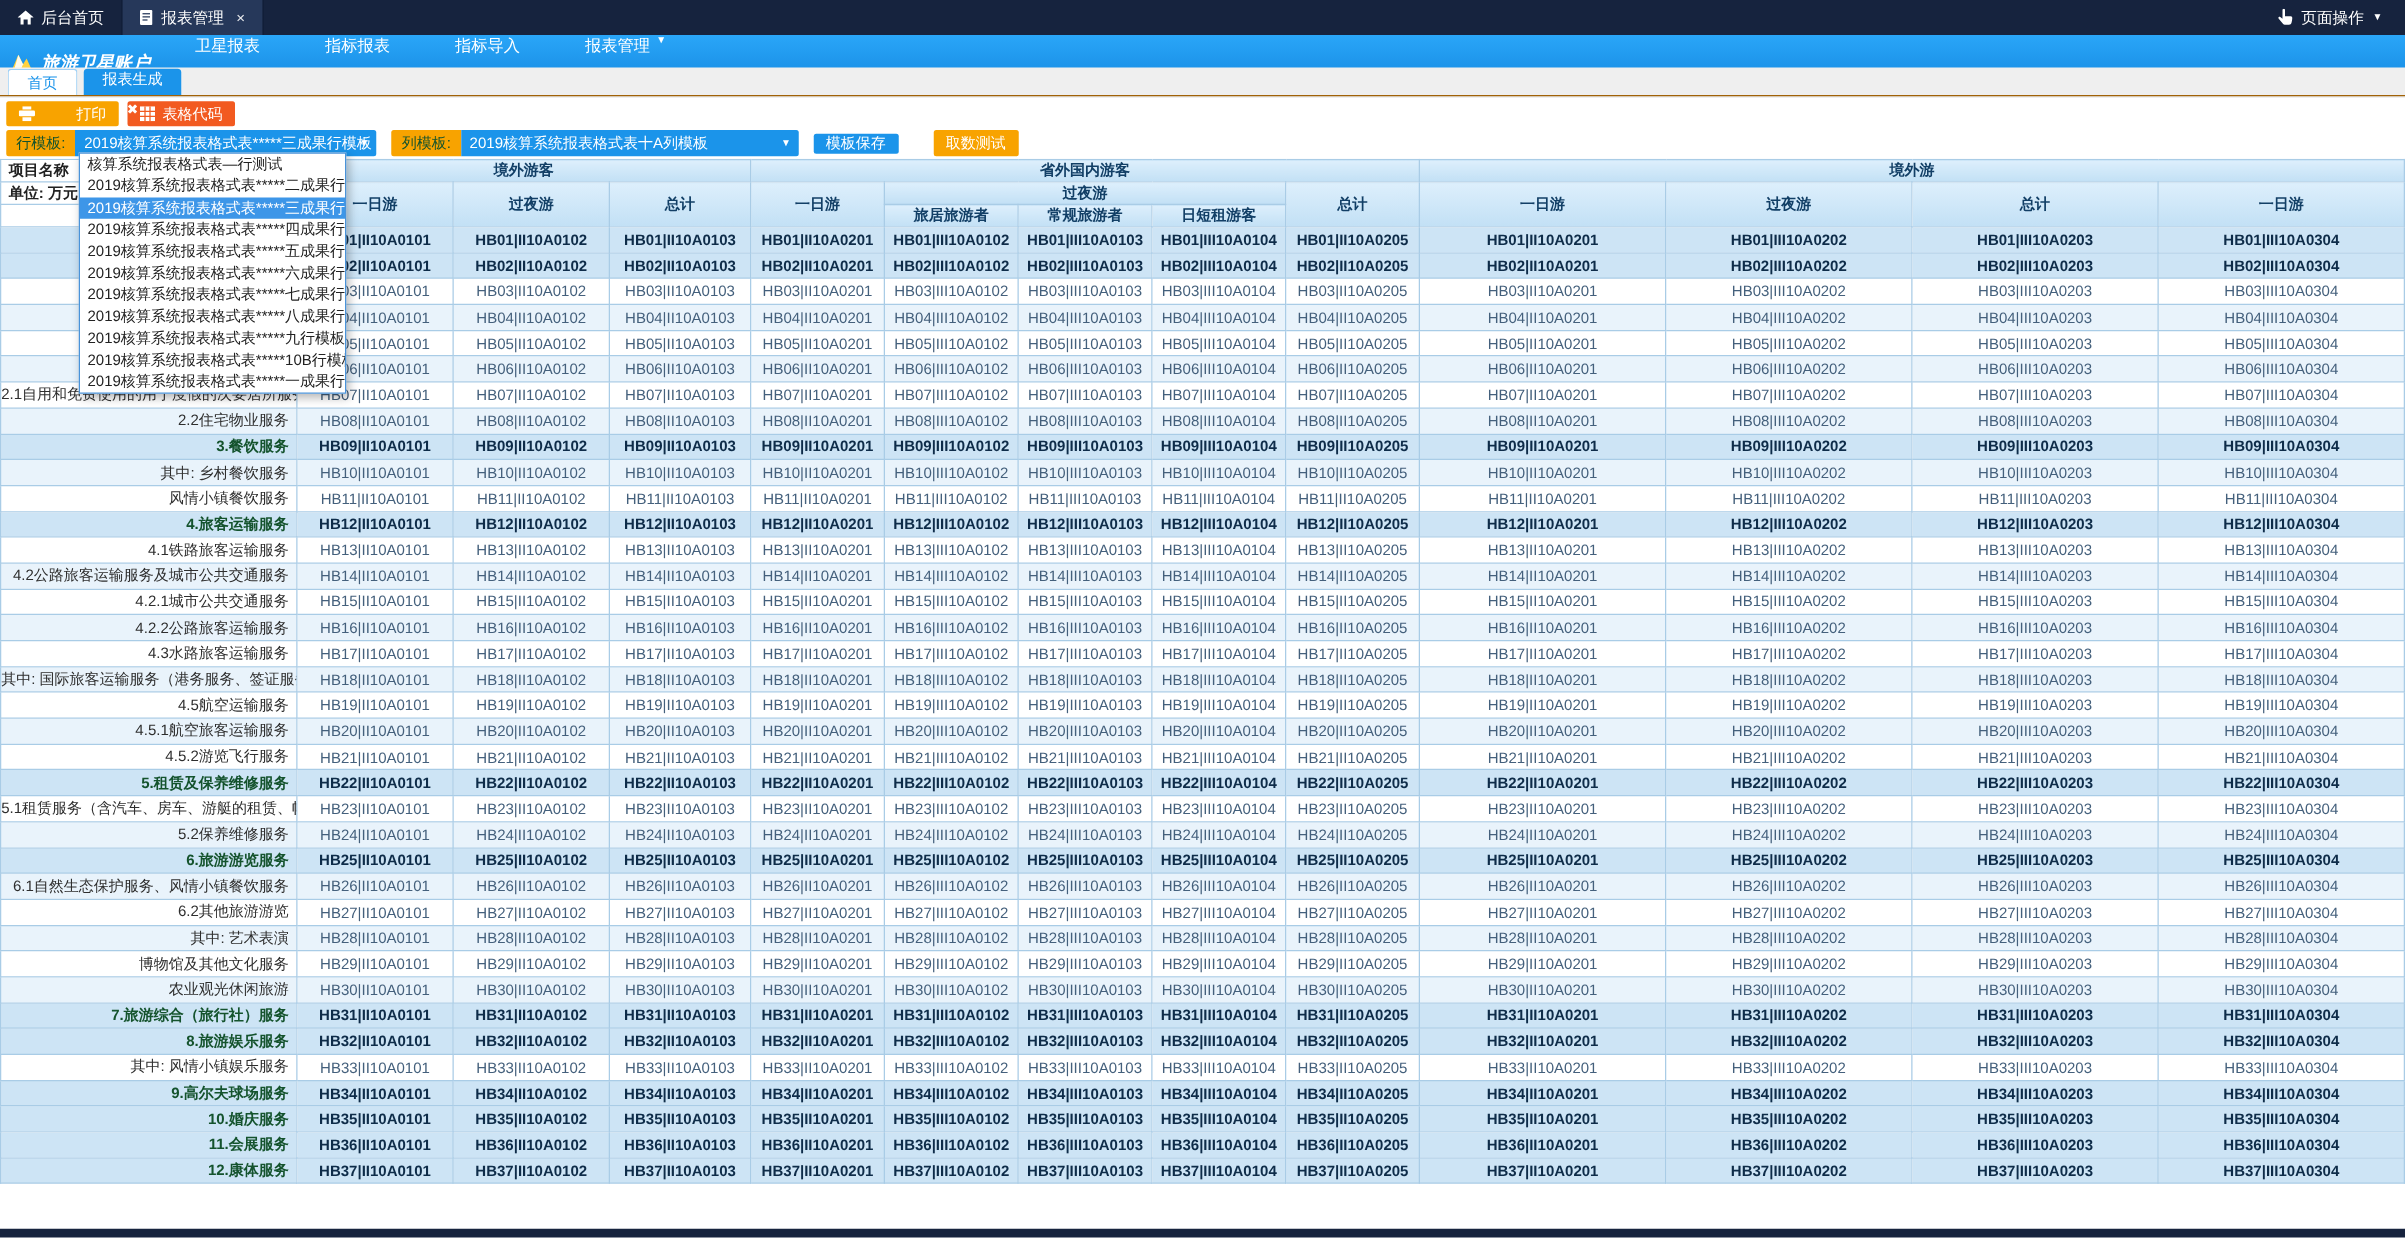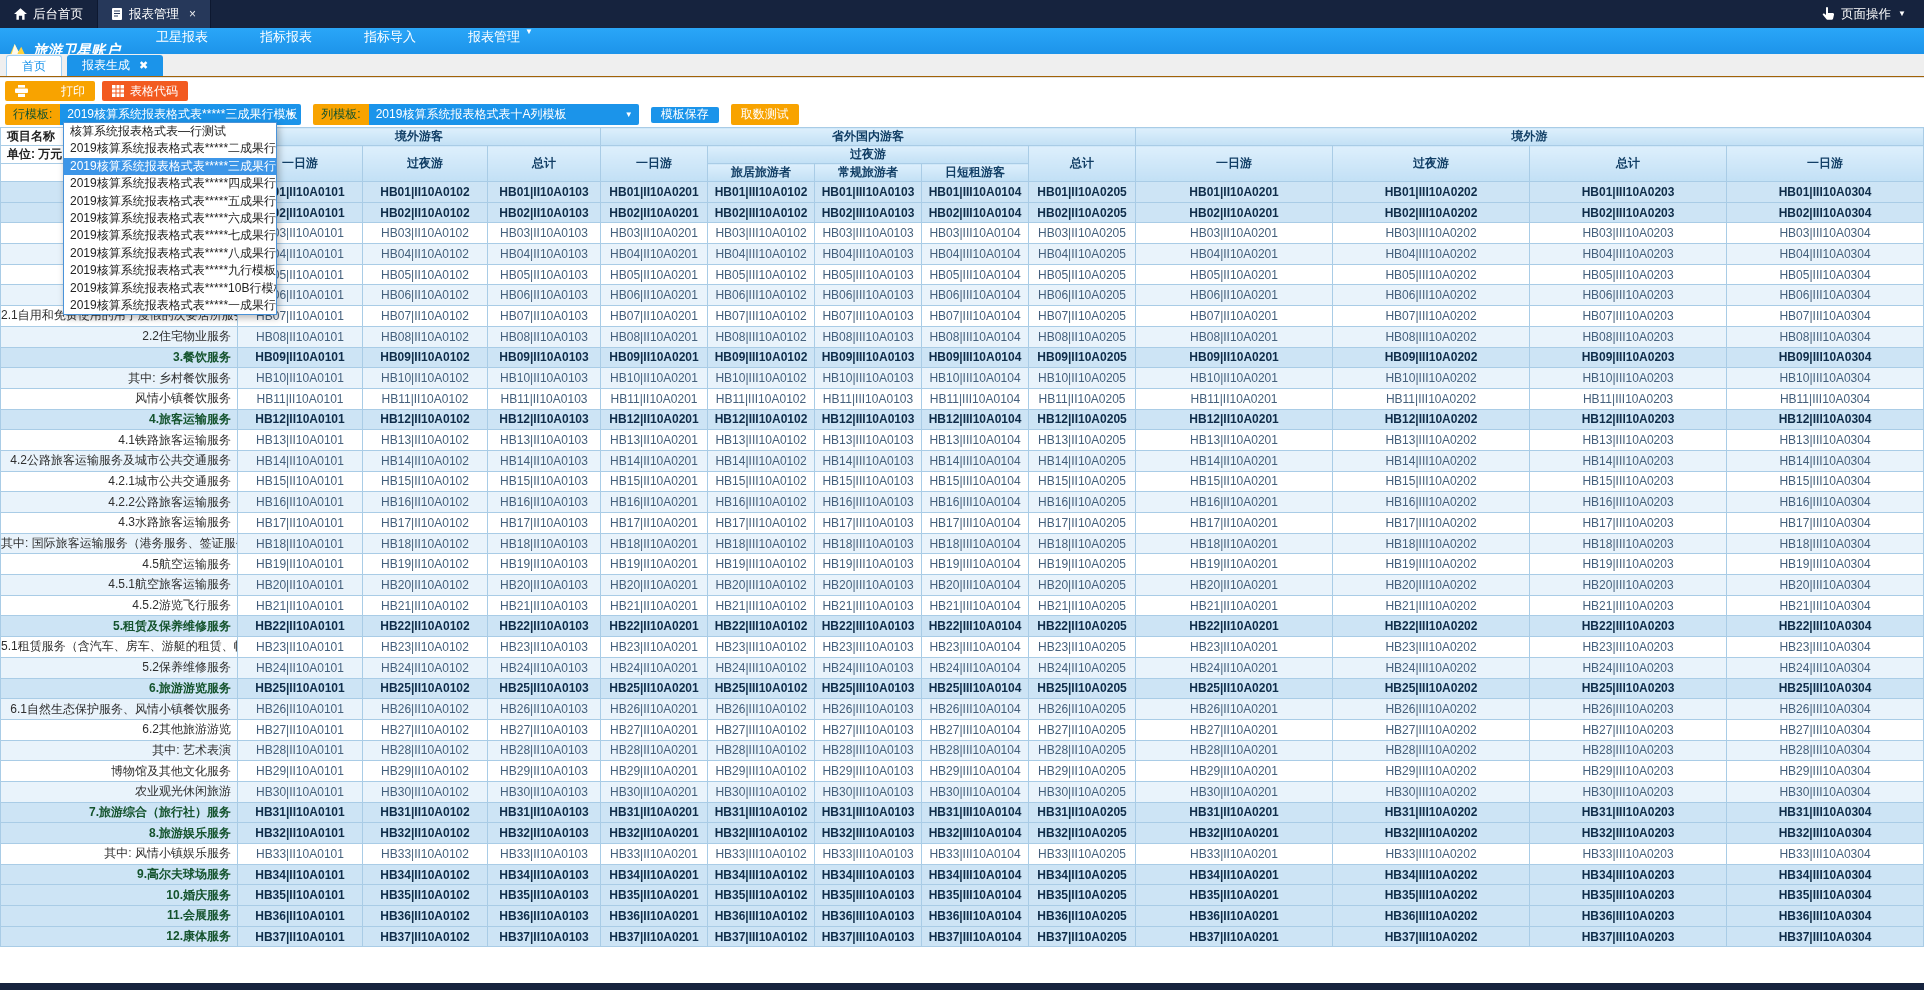--- a/index.html
+++ b/index.html
@@ -19,40 +19,40 @@
     background:linear-gradient(#2aa6f8,#1387e0);display:flex;align-items:center;color:#fff;z-index:30;}
   .brand{display:flex;align-items:center;gap:6px;padding:0 10px 0 8px;font-size:14.5px;
     font-weight:bold;font-style:italic;}
   .menu-item{padding:0 26px;font-size:13px;height:100%;display:flex;align-items:flex-start;cursor:pointer;}
   
   .tabsrow{position:absolute;top:54px;left:0;right:0;height:23px;background:#efefef;
     border-bottom:1px solid #a16207;display:flex;align-items:flex-end;padding-left:6px;gap:5px;z-index:30;}
   .tab{height:21px;display:flex;align-items:center;padding:0 15px;font-size:12px;
     border-radius:3px 3px 0 0;cursor:pointer;}
   .tab.home{background:#fff;color:#1b94ea;border:1px solid #9fd0f5;border-bottom:none;}
-  .tab.active{background:#1b94ea;color:#fff;gap:9px;}
+  .tab.active{background:#1b94ea;color:#fff;gap:9px;flex-direction:column;}
   .tab .x{font-size:11px;}
   
   .frame{position:absolute;top:77px;left:0;right:0;bottom:7px;background:#fff;overflow:hidden;
     border-top:1px solid #e2e2e2;}
   .toolbar1{display:flex;gap:7px;padding:3px 5px 2px;}
   .btn{display:inline-flex;align-items:center;gap:6px;height:20px;padding:0 10px;border-radius:2px;
     color:#fff;font-size:12px;cursor:pointer;white-space:nowrap;}
   .btn.print{background:#f8a300;gap:33px;}
   .btn.tcode{background:#f25a20;}
   .toolbar2{display:flex;align-items:center;padding:1px 5px 3px;}
   .chip{height:21px;display:flex;align-items:center;background:#f8a300;color:#14532d;padding:0 8px;
     font-size:12px;border-radius:2px 0 0 2px;white-space:nowrap;}
   .select{height:21px;display:flex;align-items:center;background:#1b94ea;color:#fff;font-size:12px;
     padding:0 20px 0 7px;position:relative;border-radius:0 2px 2px 0;cursor:pointer;
     white-space:nowrap;overflow:hidden;}
   .select .caret{position:absolute;right:6px;top:7px;}
   .select.row{width:241px;}
   .select.col{width:270px;margin-right:12px;}
-  .btn.save{background:#1b94ea;height:16px;margin-right:12px;}
+  .btn.save{background:#1b94ea;height:16px;margin-right:28px;}
   .btn.test{background:#f8a300;height:21px;}
   
   .grid-wrap{position:absolute;top:49px;left:0;right:0;bottom:0;overflow:hidden;}
   table.grid{border-collapse:collapse;table-layout:fixed;width:1923px;}
   .grid th,.grid td{border:1px solid #a9cce6;overflow:hidden;white-space:nowrap;}
   .grid thead th{height:17px;background:linear-gradient(#ddeffc,#c2e0f5);font-size:12px;
     color:#123f66;font-weight:bold;text-align:center;}
   .grid th.corner{background:#fff;text-align:left;padding-left:6px;color:#222;}
   .grid tbody td{height:20.7px;font-size:12px;text-align:center;color:#44607c;}
   .grid td.rl{text-align:right;padding-right:6px;color:#2e2e2e;}

